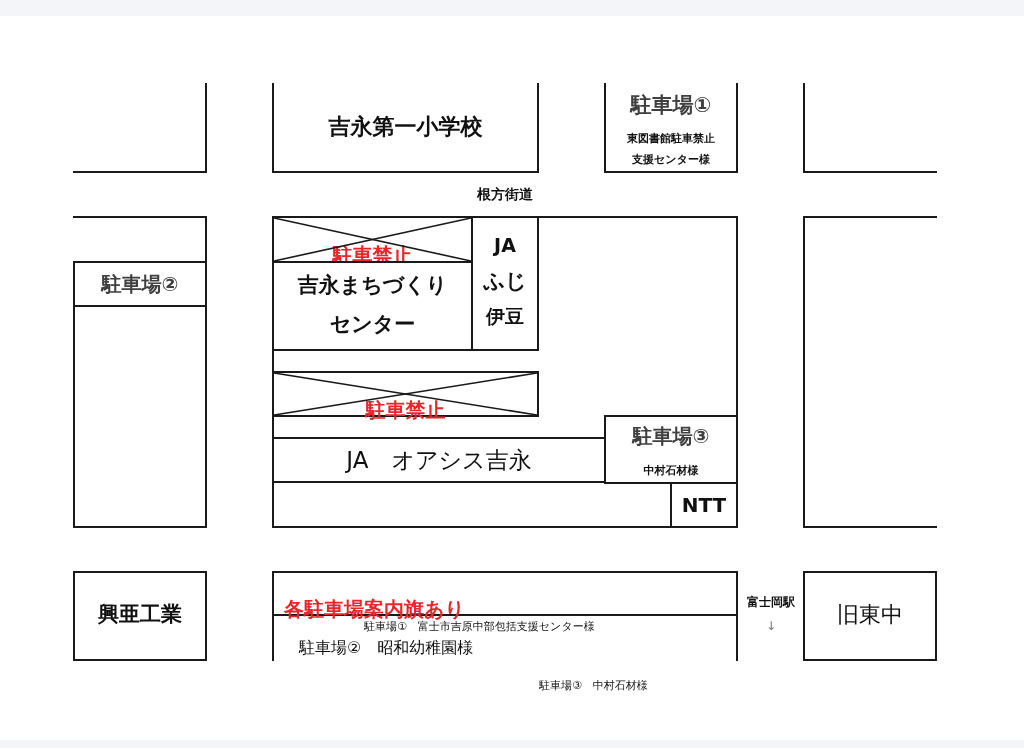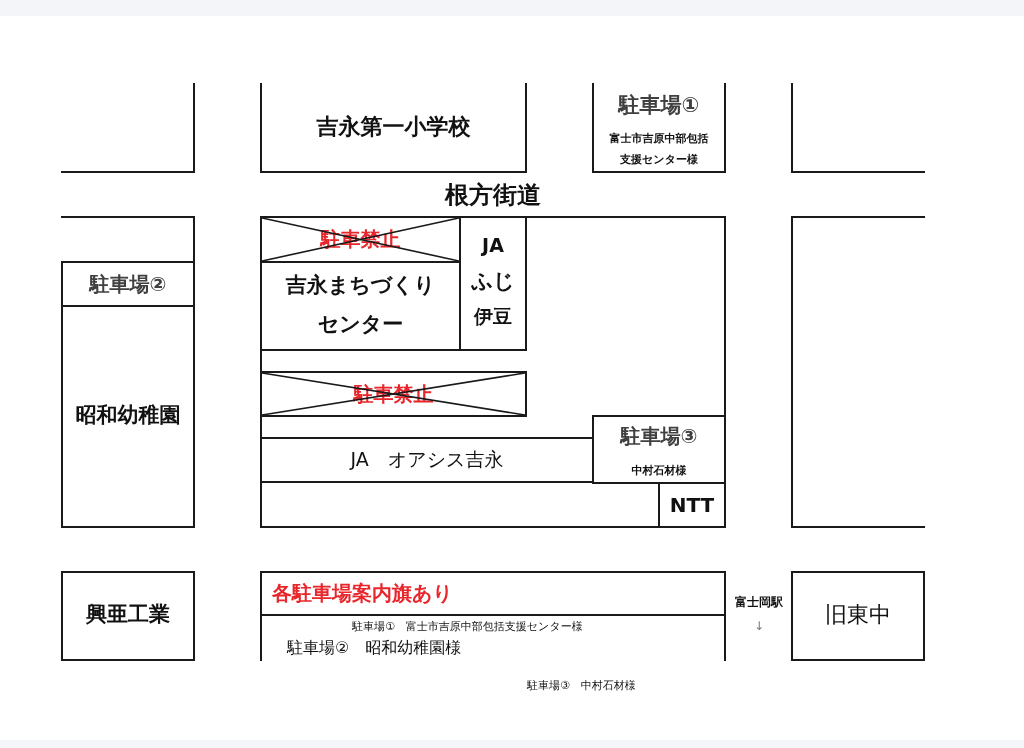--- a/index.html
+++ b/index.html
@@ -4,26 +4,26 @@
 <style>
   html, body { margin:0; padding:0; }
   body {
     width:1024px; height:748px; position:relative; overflow:hidden;
     background:#ffffff;
     font-family: "DejaVu Sans", "Liberation Sans", sans-serif;
     color:#111;
   }
   .band-top { position:absolute; left:0; top:0; width:1024px; height:16px; background:#f4f5f9; }
   .band-bottom { position:absolute; left:0; top:740px; width:1024px; height:8px; background:#f4f5f9; }
-  .map { position:absolute; left:0; top:0; width:928px; height:748px;text-decoration:underline; }
+  .map { position:absolute; left:12px; top:0; width:928px; height:748px;text-decoration:underline; }
   .line { position:absolute; background:#1a1a1a; }
   .box { position:absolute; box-sizing:border-box; border:2px solid #1a1a1a; background:#fff; }
   .lbl { position:absolute; display:flex; align-items:center; justify-content:center; text-align:center; font-weight:bold; white-space:nowrap; }
   .blue { color:#404040; }
-  .red { color:#e8262b; }
+  .red { color:#e8262b;margin-top:16px; }
   .xsvg { position:absolute; left:0; top:0; width:100%; height:100%; }
 </style>
 </head>
 <body>
 
 <div class="band-top"></div>
 <div class="band-bottom"></div>
 
 <div class="map">
 
@@ -32,34 +32,33 @@
 
   <div class="line" style="left:260px;top:83px;width:2px;height:90px;"></div>
   <div class="line" style="left:525px;top:83px;width:2px;height:90px;"></div>
   <div class="line" style="left:260px;top:171px;width:267px;height:2px;"></div>
   <div class="lbl" style="left:262px;top:105px;width:263px;height:44px;font-size:22px;">吉永第一小学校</div>
 
   <div class="line" style="left:592px;top:83px;width:2px;height:90px;"></div>
   <div class="line" style="left:724px;top:83px;width:2px;height:90px;"></div>
   <div class="line" style="left:592px;top:171px;width:134px;height:2px;"></div>
   <div class="lbl blue" style="left:594px;top:88px;width:130px;height:34px;font-size:21px;">駐車場①</div>
-  <div class="lbl" style="left:594px;top:129px;width:130px;height:18px;font-size:11px;">富士市吉原中部包括</div>
+  <div class="lbl" style="left:594px;top:129px;width:130px;height:18px;font-size:11px;">東図書館駐車禁止</div>
   <div class="lbl" style="left:594px;top:150px;width:130px;height:18px;font-size:11px;">支援センター様</div>
 
   <div class="line" style="left:791px;top:83px;width:2px;height:90px;"></div>
   <div class="line" style="left:791px;top:171px;width:134px;height:2px;"></div>
 
-  <div class="lbl" style="left:430px;top:180px;width:126px;height:30px;font-size:24px;">根方街道</div>
+  <div class="lbl" style="left:430px;top:180px;width:126px;height:30px;font-size:14px;">根方街道</div>
 
   <div class="line" style="left:61px;top:216px;width:134px;height:2px;"></div>
   <div class="line" style="left:193px;top:216px;width:2px;height:45px;"></div>
   <div class="box" style="left:61px;top:261px;width:134px;height:46px;"></div>
   <div class="lbl blue" style="left:63px;top:263px;width:130px;height:42px;font-size:20px;">駐車場②</div>
   <div class="box" style="left:61px;top:305px;width:134px;height:223px;"></div>
-  <div class="lbl" style="left:63px;top:395px;width:130px;height:40px;font-size:21px;">昭和幼稚園</div>
 
   <div class="box" style="left:260px;top:216px;width:466px;height:312px;"></div>
 
   <div class="box" style="left:260px;top:216px;width:201px;height:47px;background:transparent;">
     <div class="lbl red" style="left:0;top:0;width:100%;height:100%;font-size:20px;">駐車禁止</div>
     <svg class="xsvg" viewBox="0 0 197 43" preserveAspectRatio="none">
       <line x1="0" y1="0" x2="197" y2="43" stroke="#1a1a1a" stroke-width="1.6"></line>
       <line x1="0" y1="43" x2="197" y2="0" stroke="#1a1a1a" stroke-width="1.6"></line>
     </svg>
   </div>
@@ -75,21 +74,21 @@
 
   <div class="box" style="left:260px;top:371px;width:267px;height:46px;background:transparent;">
     <div class="lbl red" style="left:0;top:0;width:100%;height:100%;font-size:20px;">駐車禁止</div>
     <svg class="xsvg" viewBox="0 0 263 42" preserveAspectRatio="none">
       <line x1="0" y1="0" x2="263" y2="42" stroke="#1a1a1a" stroke-width="1.6"></line>
       <line x1="0" y1="42" x2="263" y2="0" stroke="#1a1a1a" stroke-width="1.6"></line>
     </svg>
   </div>
 
   <div class="box" style="left:260px;top:437px;width:334px;height:46px;background:transparent;"></div>
-  <div class="lbl" style="left:262px;top:439px;width:330px;height:42px;font-size:19px;font-weight:normal;text-align:center;">JA　オアシス吉永</div>
+  <div class="lbl" style="left:262px;top:439px;width:330px;height:42px;font-size:23px;font-weight:normal;text-align:center;">JA　オアシス吉永</div>
 
   <div class="box" style="left:592px;top:415px;width:134px;height:69px;"></div>
   <div class="lbl blue" style="left:594px;top:420px;width:130px;height:32px;font-size:20px;">駐車場③</div>
   <div class="lbl" style="left:594px;top:461px;width:130px;height:18px;font-size:11px;">中村石材様</div>
 
   <div class="box" style="left:658px;top:482px;width:68px;height:46px;"></div>
   <div class="lbl" style="left:660px;top:484px;width:64px;height:42px;font-size:20px;">NTT</div>
 
   <div class="line" style="left:791px;top:216px;width:134px;height:2px;"></div>
   <div class="line" style="left:791px;top:216px;width:2px;height:312px;"></div>

